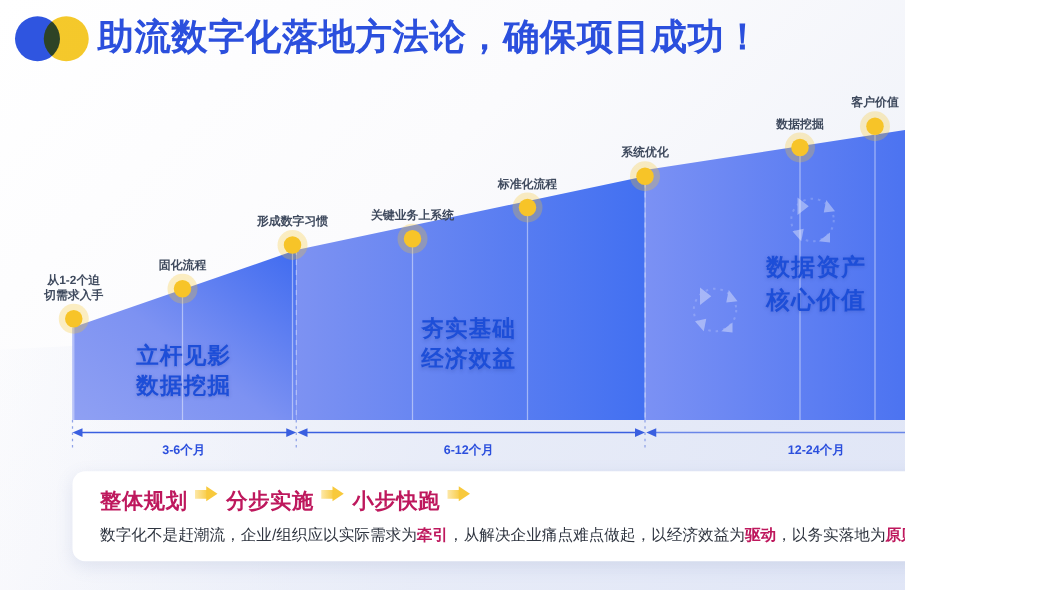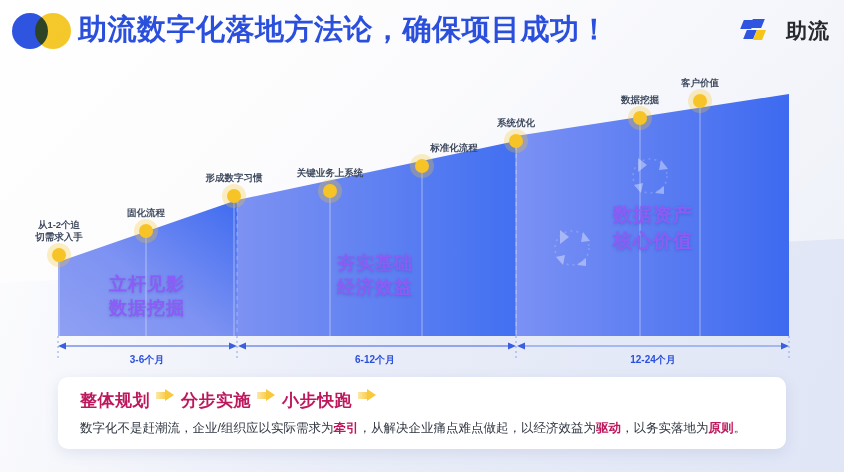--- a/index.html
+++ b/index.html
@@ -1,21 +1,21 @@
 <!DOCTYPE html>
 <html><head>
 <meta charset="utf-8">
 <style>
   html,body{margin:0;padding:0;}
   body{
     width:844px;height:472px;overflow:hidden;
     font-family:"Liberation Sans","DejaVu Sans",sans-serif;
     background:#ffffff;
   }
-  .slide{position:relative;width:844px;height:472px;overflow:hidden;background:#fff;}
+  .slide{position:relative;width:724px;height:472px;overflow:hidden;background:#fff;}
 
   
   .bg-wash{
     position:absolute;inset:0;
     background:
       linear-gradient(135deg,#ffffff 0%,#fbfbfd 40%,#f2f4fa 70%,#eceff8 100%);
   }
   .bg-diag{
     position:absolute;left:-5%;top:55%;width:115%;height:60%;
     background:linear-gradient(100deg,rgba(235,238,248,0) 0%,rgba(228,233,247,.75) 45%,rgba(222,228,246,.9) 100%);
@@ -57,21 +57,21 @@
     background:#f7c428;box-shadow:0 0 0 5px rgba(247,196,40,.28);
   }
   .mstone .mlabel{
     position:absolute;transform:translateX(-50%);
     font-size:9.5px;font-weight:bold;color:#3f4a5e;white-space:nowrap;
     text-align:center;line-height:1.25;
   }
 
   .phase-text{
     position:absolute;transform:translateX(-50%);
-    color:#8b5cf6;font-size:18px;font-weight:bold;line-height:1.35;
+    color:#1d4ed8;font-size:18px;font-weight:bold;line-height:1.35;
     text-align:center;white-space:nowrap;letter-spacing:1px;
     text-shadow:0 1px 3px rgba(30,50,140,.25);
   }
 
   
   .timeline{position:absolute;left:0;top:336px;width:844px;height:36px;}
   .timeline svg{position:absolute;left:0;top:0;}
   .tl-label{
     position:absolute;transform:translateX(-50%);
     font-size:10px;font-weight:bold;color:#2b4fdd;white-space:nowrap;
@@ -189,21 +189,21 @@
     <div class="mstone" style="left:234px;top:134px;">
       <span class="dot"></span>
       <span class="mlabel" style="top:-24px;">形成数字习惯</span>
     </div>
     <div class="mstone" style="left:330px;top:129px;">
       <span class="dot"></span>
       <span class="mlabel" style="top:-24px;">关键业务上系统</span>
     </div>
     <div class="mstone" style="left:422px;top:104px;">
       <span class="dot"></span>
-      <span class="mlabel" style="top:-24px;margin-left:32px;">标准化流程</span>
+      <span class="mlabel" style="top:-24px;">标准化流程</span>
     </div>
     <div class="mstone" style="left:516px;top:79px;">
       <span class="dot"></span>
       <span class="mlabel" style="top:-24px;">系统优化</span>
     </div>
     <div class="mstone" style="left:640px;top:56px;">
       <span class="dot"></span>
       <span class="mlabel" style="top:-24px;">数据挖掘</span>
     </div>
     <div class="mstone" style="left:700px;top:39px;">

